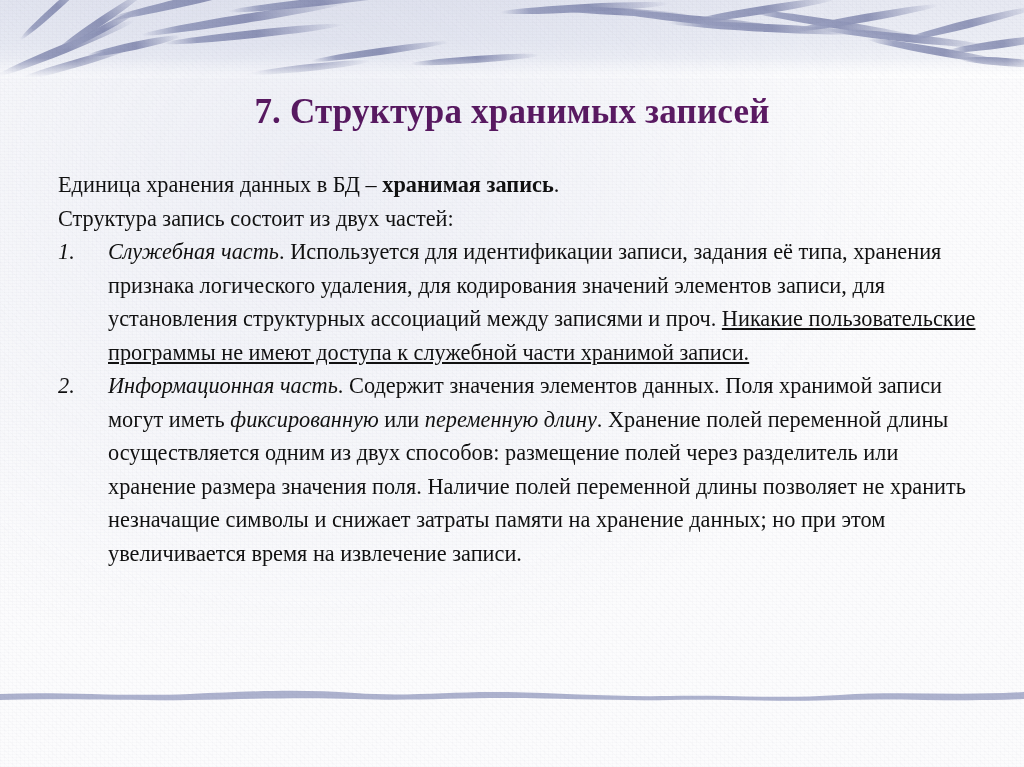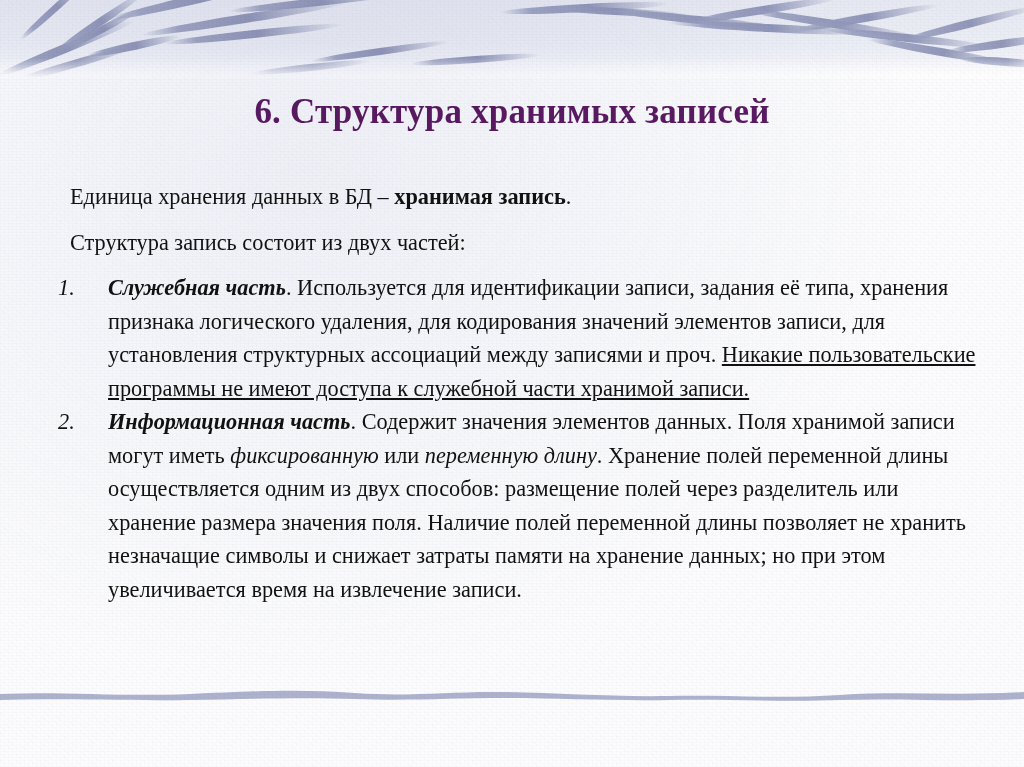--- a/index.html
+++ b/index.html
@@ -91,21 +91,21 @@
   .body-block {
     position: absolute;
     left: 58px;
     top: 168px;
     width: 925px;
     color: #111111;
     font-size: 22.3px;
     line-height: 33.5px;
   }
   .lead-line {
-    margin: 12px;
+    margin: 0;
     white-space: nowrap;
   }
   .lead-line b { font-weight: bold; }
 
   ol.parts {
     list-style: none;
     margin: 0;
     padding: 0;
   }
   ol.parts > li {
@@ -115,21 +115,21 @@
     text-align: left;
   }
   ol.parts > li .marker {
     position: absolute;
     left: 0;
     top: 0;
     width: 34px;
     font-style: italic;
     text-align: left;
   }
-  .term { font-style: italic; font-weight: bold; }
+  .term { font-style: italic; }
   .u { text-decoration: underline; text-underline-offset: 2px; }
   .it { font-style: italic; text-align: right; }
 </style>
 </head>
 <body>
 
 <div class="slide">
 
   <div class="top-band">
 
@@ -156,21 +156,21 @@
     <div class="stroke" style="left:866px;  top:48px;  width:150px; height:8px;  transform:rotate(10deg);"></div>
     <div class="stroke" style="left:898px;  top:20px;  width:140px; height:8px;  transform:rotate(-14deg);"></div>
     <div class="stroke" style="left:946px;  top:40px;  width:110px; height:8px;  transform:rotate(-8deg);"></div>
     <div class="stroke" style="left:960px;  top:58px;  width:90px;  height:8px;  transform:rotate(4deg);"></div>
     <div class="stroke" style="left:410px;  top:56px;  width:130px; height:7px;  transform:rotate(-4deg);"></div>
     <div class="stroke" style="left:310px;  top:48px;  width:140px; height:7px;  transform:rotate(-8deg);"></div>
     <div class="stroke" style="left:250px;  top:64px;  width:120px; height:7px;  transform:rotate(-6deg);"></div>
     <div class="sheen"></div>
   </div>
 
-  <div class="slide-title">6. Структура хранимых записей</div>
+  <div class="slide-title">7. Структура хранимых записей</div>
 
   <div class="body-block">
 
     <p class="lead-line"><span>Единица хранения данных в БД – </span><b>хранимая запись</b><span>.</span></p>
 
     <p class="lead-line">Структура запись состоит из двух частей:</p>
 
     <ol class="parts">
 
       <li>

